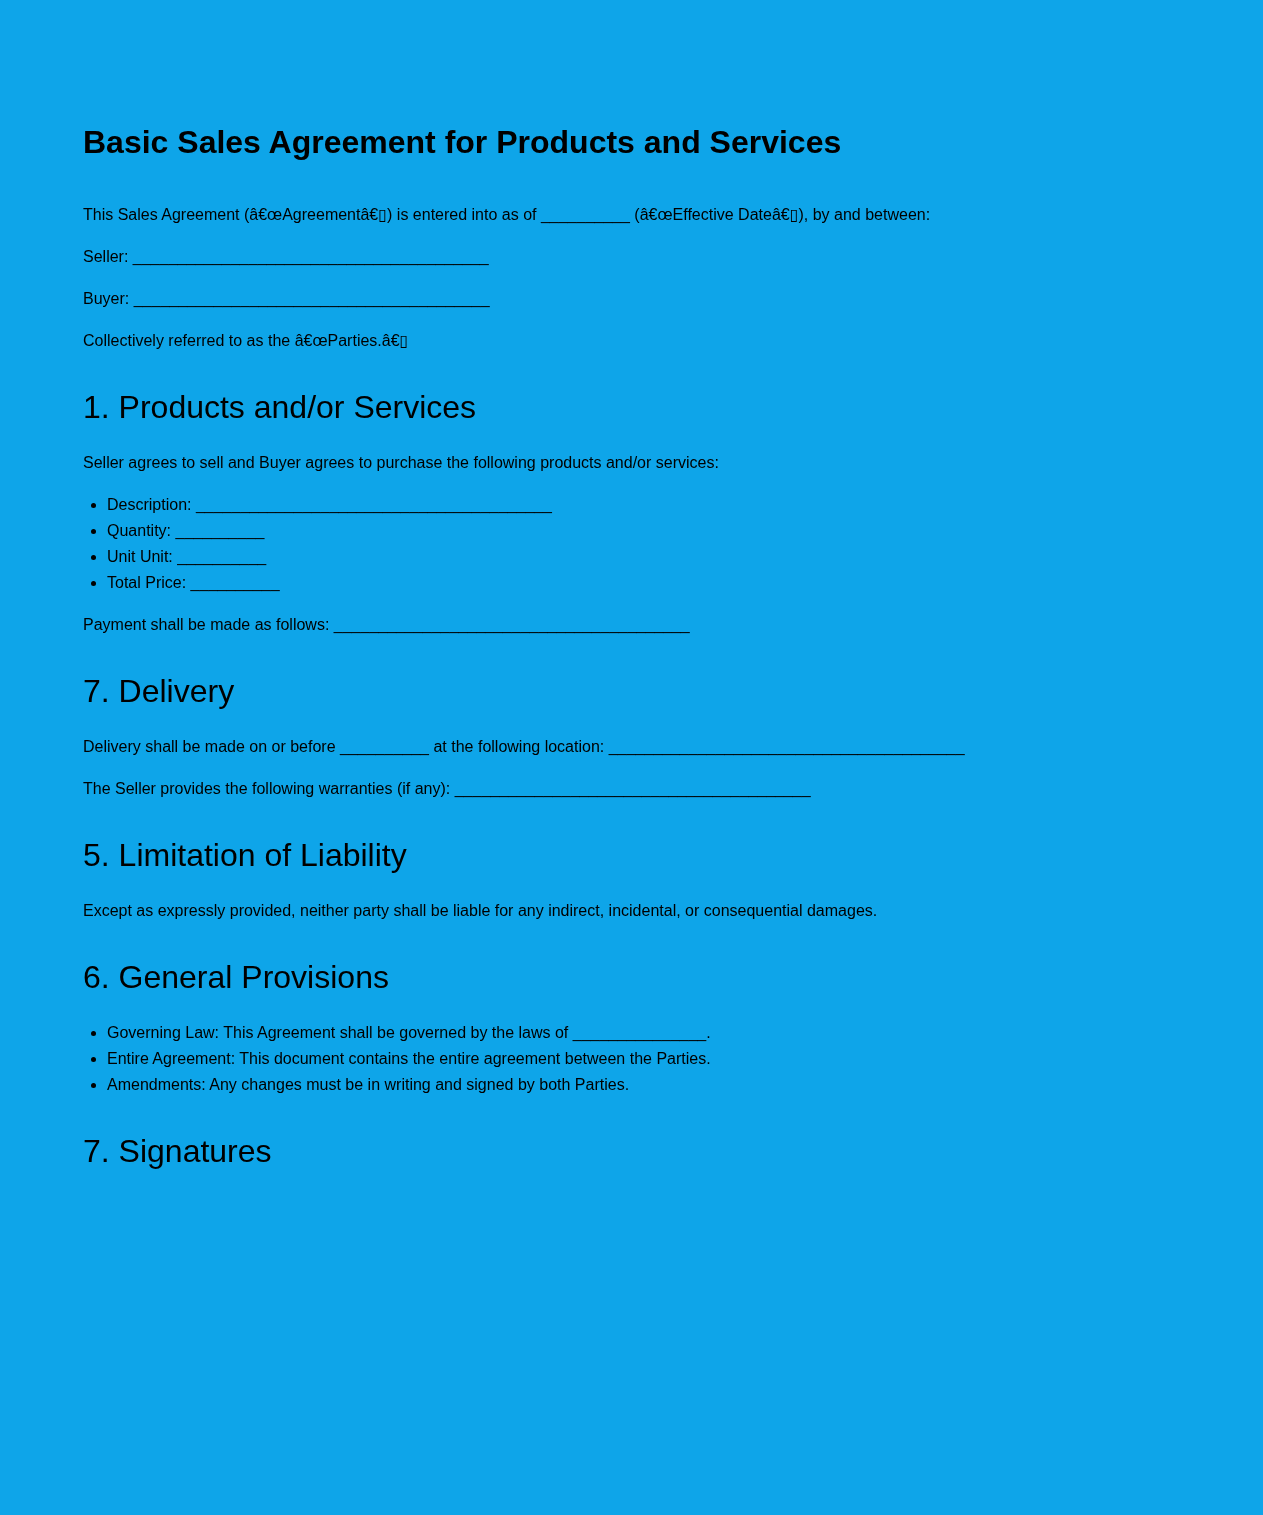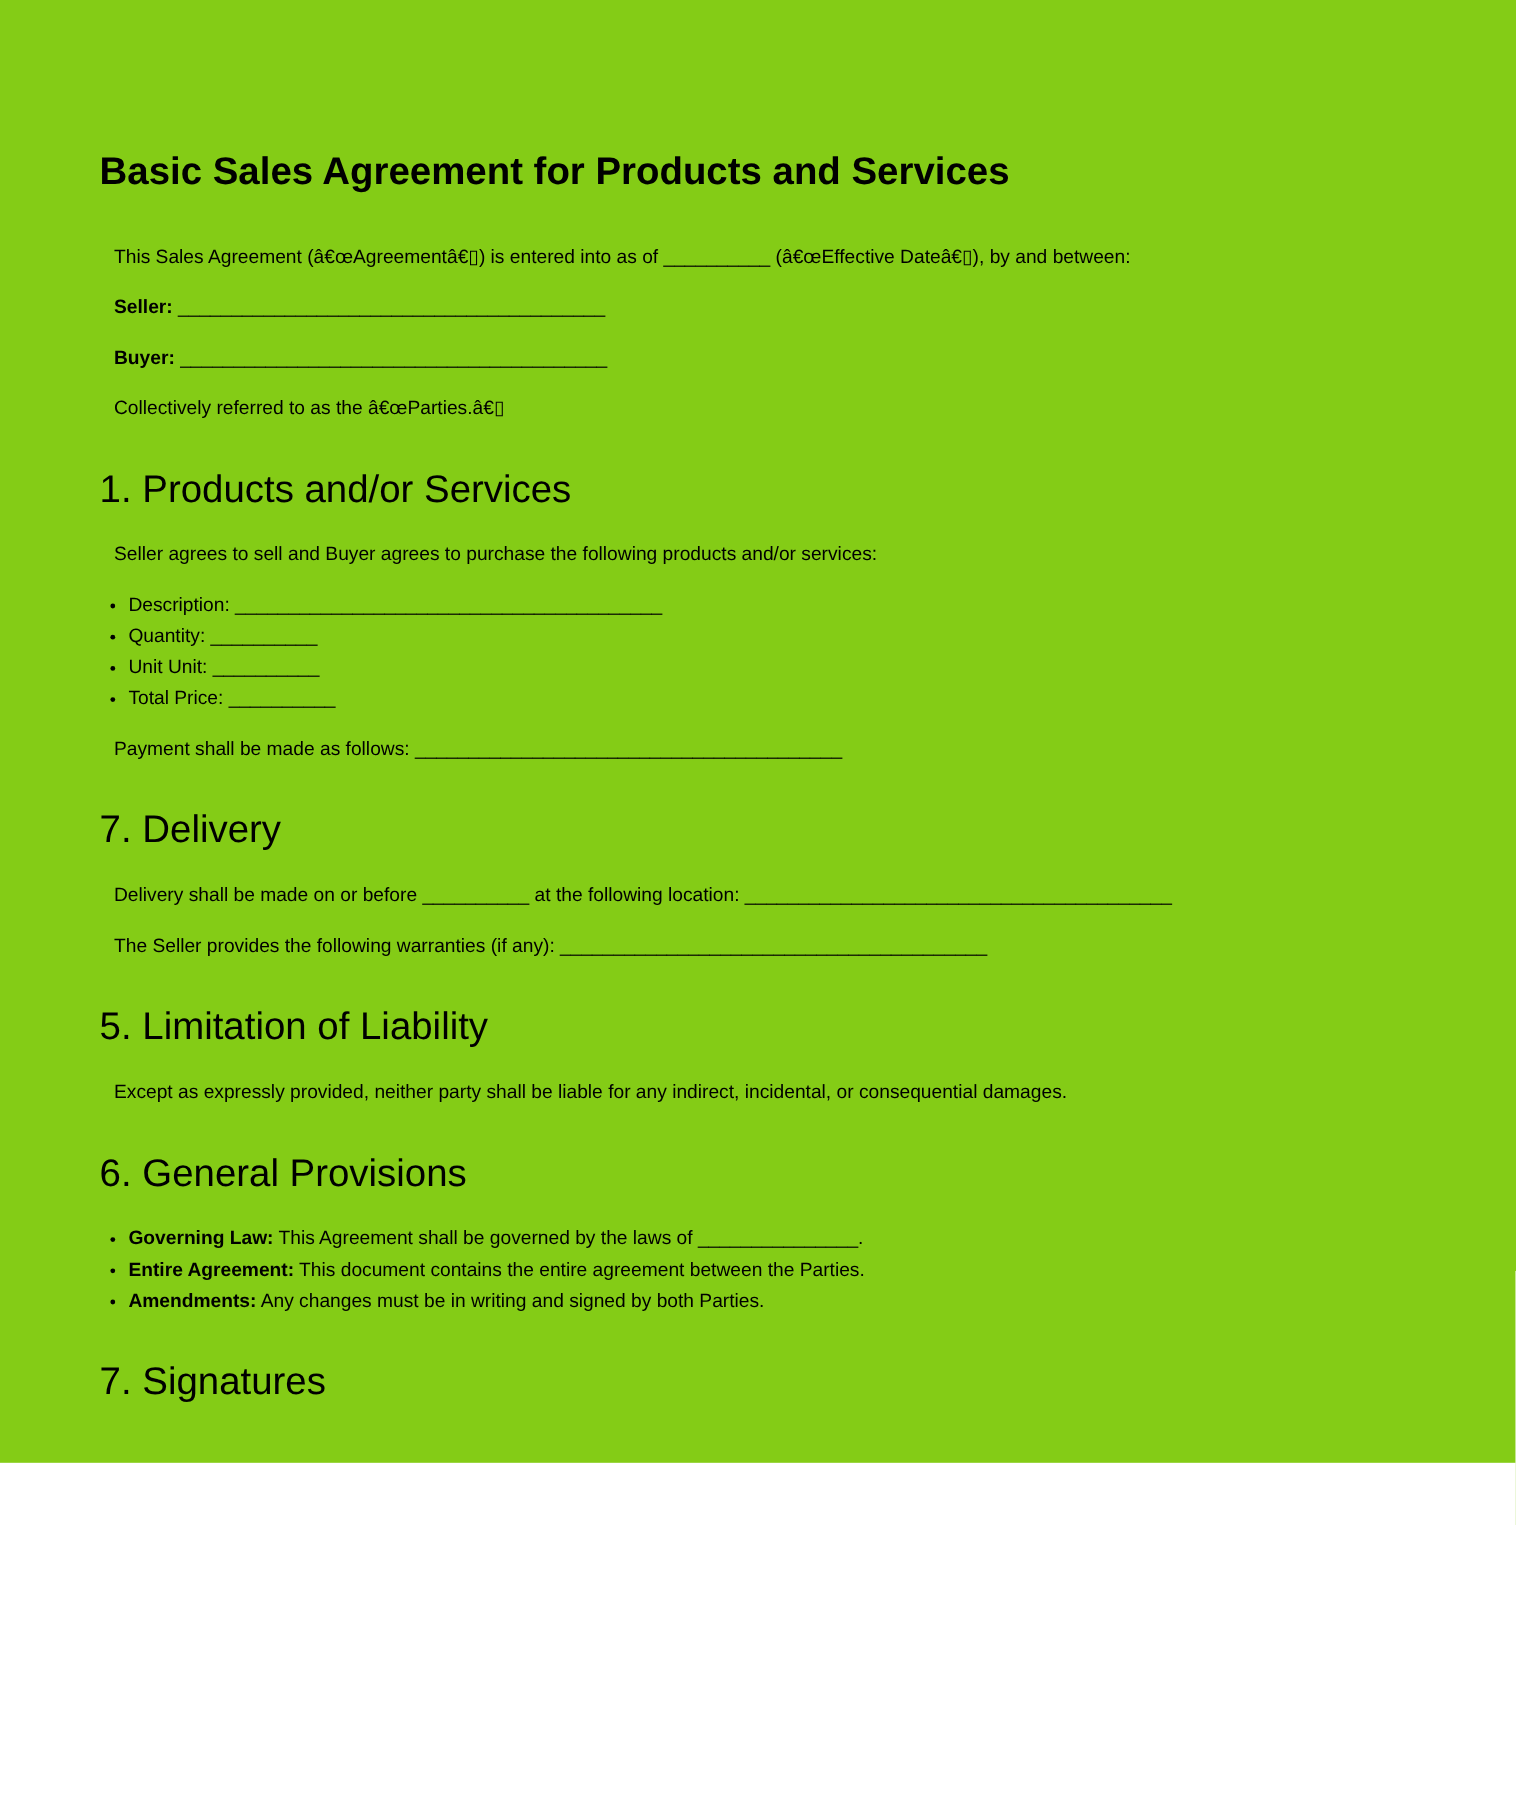--- a/index.html
+++ b/index.html
@@ -12,48 +12,48 @@
     height: 1515px;
     overflow: hidden;
     font-family: "Liberation Sans", "DejaVu Sans", sans-serif;
     font-size: 16px;
     line-height: 1.625;
     color: #000000;
   }
   .doc-page {
     box-sizing: border-box;
     width: 1263px;
-    height: 1219px;
+    height: 1515px;
     padding: 116px 34px 60px 83px;
-    background: #84cc16;
+    background: #0ea5e9;
   }
   h1.doc-title {
     font-size: 32px;
     font-weight: bold;
     margin: 0 0 34px 0;
     line-height: 1.625;
   }
   h2.section-heading {
     font-size: 32px;
     font-weight: normal;
     margin: 27px 0 17px 0;
     line-height: 1.625;
   }
   p.para {
-    margin: 16px 12px;
+    margin: 16px 0;
   }
   ul.bullets {
     margin: 16px 0;
     padding-left: 24px;
   }
   ul.bullets li {
     margin: 0;
   }
   .bold-label {
-    font-weight: bold;
+    font-weight: normal;
   }
 </style>
 </head>
 <body>
 
 <div class="doc-page">
 
   <h1 class="doc-title">Basic Sales Agreement for Products and Services</h1>
 
   <p class="para">This Sales Agreement (â€œAgreementâ€▯) is entered into as of __________ (â€œEffective Dateâ€▯), by and between:</p>

